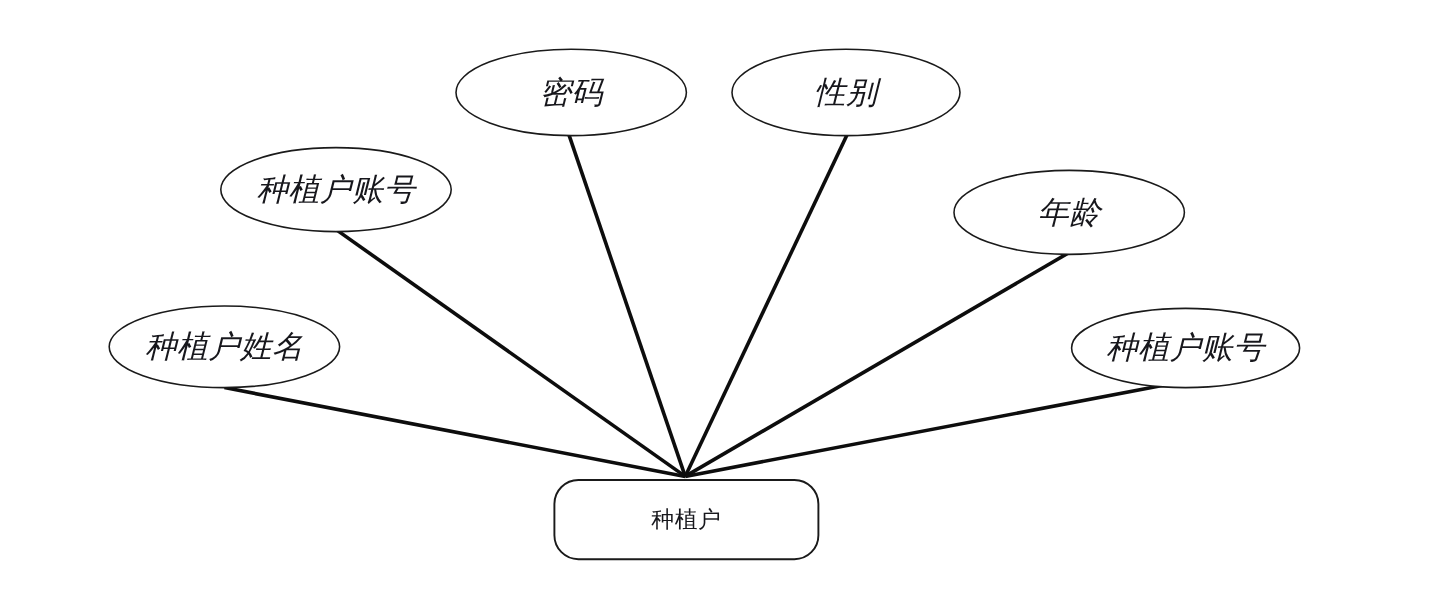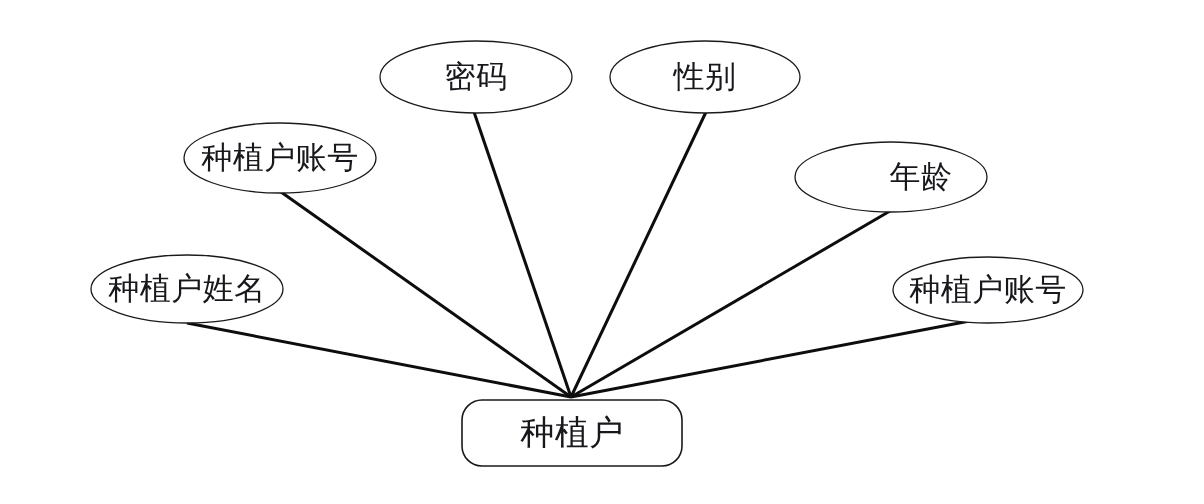--- a/index.html
+++ b/index.html
@@ -45,24 +45,25 @@
     position: absolute;
     transform: translate(-50%, -50%);
     white-space: nowrap;
     color: #17171c;
     font-family: "DejaVu Serif", "Liberation Serif", serif;
     font-weight: 400;
     letter-spacing: 0.5px;
     -webkit-font-smoothing: antialiased;
   }
   .attr-label {
-    font-size: 31px;
+    font-size: 26px;
+    font-style: italic;
   }
   .entity-label {
-    font-size: 34px;
+    font-size: 19px;
   }
   .watermark {
     position: absolute;
     right: 12px;
     bottom: 7px;
     color: #c9c9cf;
     font-size: 18px;
     font-family: "DejaVu Sans", "Liberation Sans", sans-serif;
     letter-spacing: 0.6px;
     white-space: nowrap;
@@ -92,19 +93,19 @@
         <ellipse cx="988" cy="290" rx="95" ry="33" class="attr-ellipse"></ellipse>
         <rect x="462" y="400" width="220" height="66" rx="20" ry="20" class="entity-rect"></rect>
       </g>
   </svg>
 
   <div id="labels-layer">
       <div class="node-label attr-label" style="left: 187px; top: 289px;">种植户姓名</div>
       <div class="node-label attr-label" style="left: 280px; top: 158px;">种植户账号</div>
       <div class="node-label attr-label" style="left: 476px; top: 77px;">密码</div>
       <div class="node-label attr-label" style="left: 705px; top: 77px; text-align: center;">性别</div>
-      <div class="node-label attr-label" style="left: 891px; top: 177px; margin-left: 30px;">年龄</div>
+      <div class="node-label attr-label" style="left: 891px; top: 177px;">年龄</div>
       <div class="node-label attr-label" style="left: 988px; top: 290px;">种植户账号</div>
       <div class="node-label entity-label" style="left: 572px; top: 433px;">种植户</div>
     </div>
 
 
 </div>
 
 </body></html>

